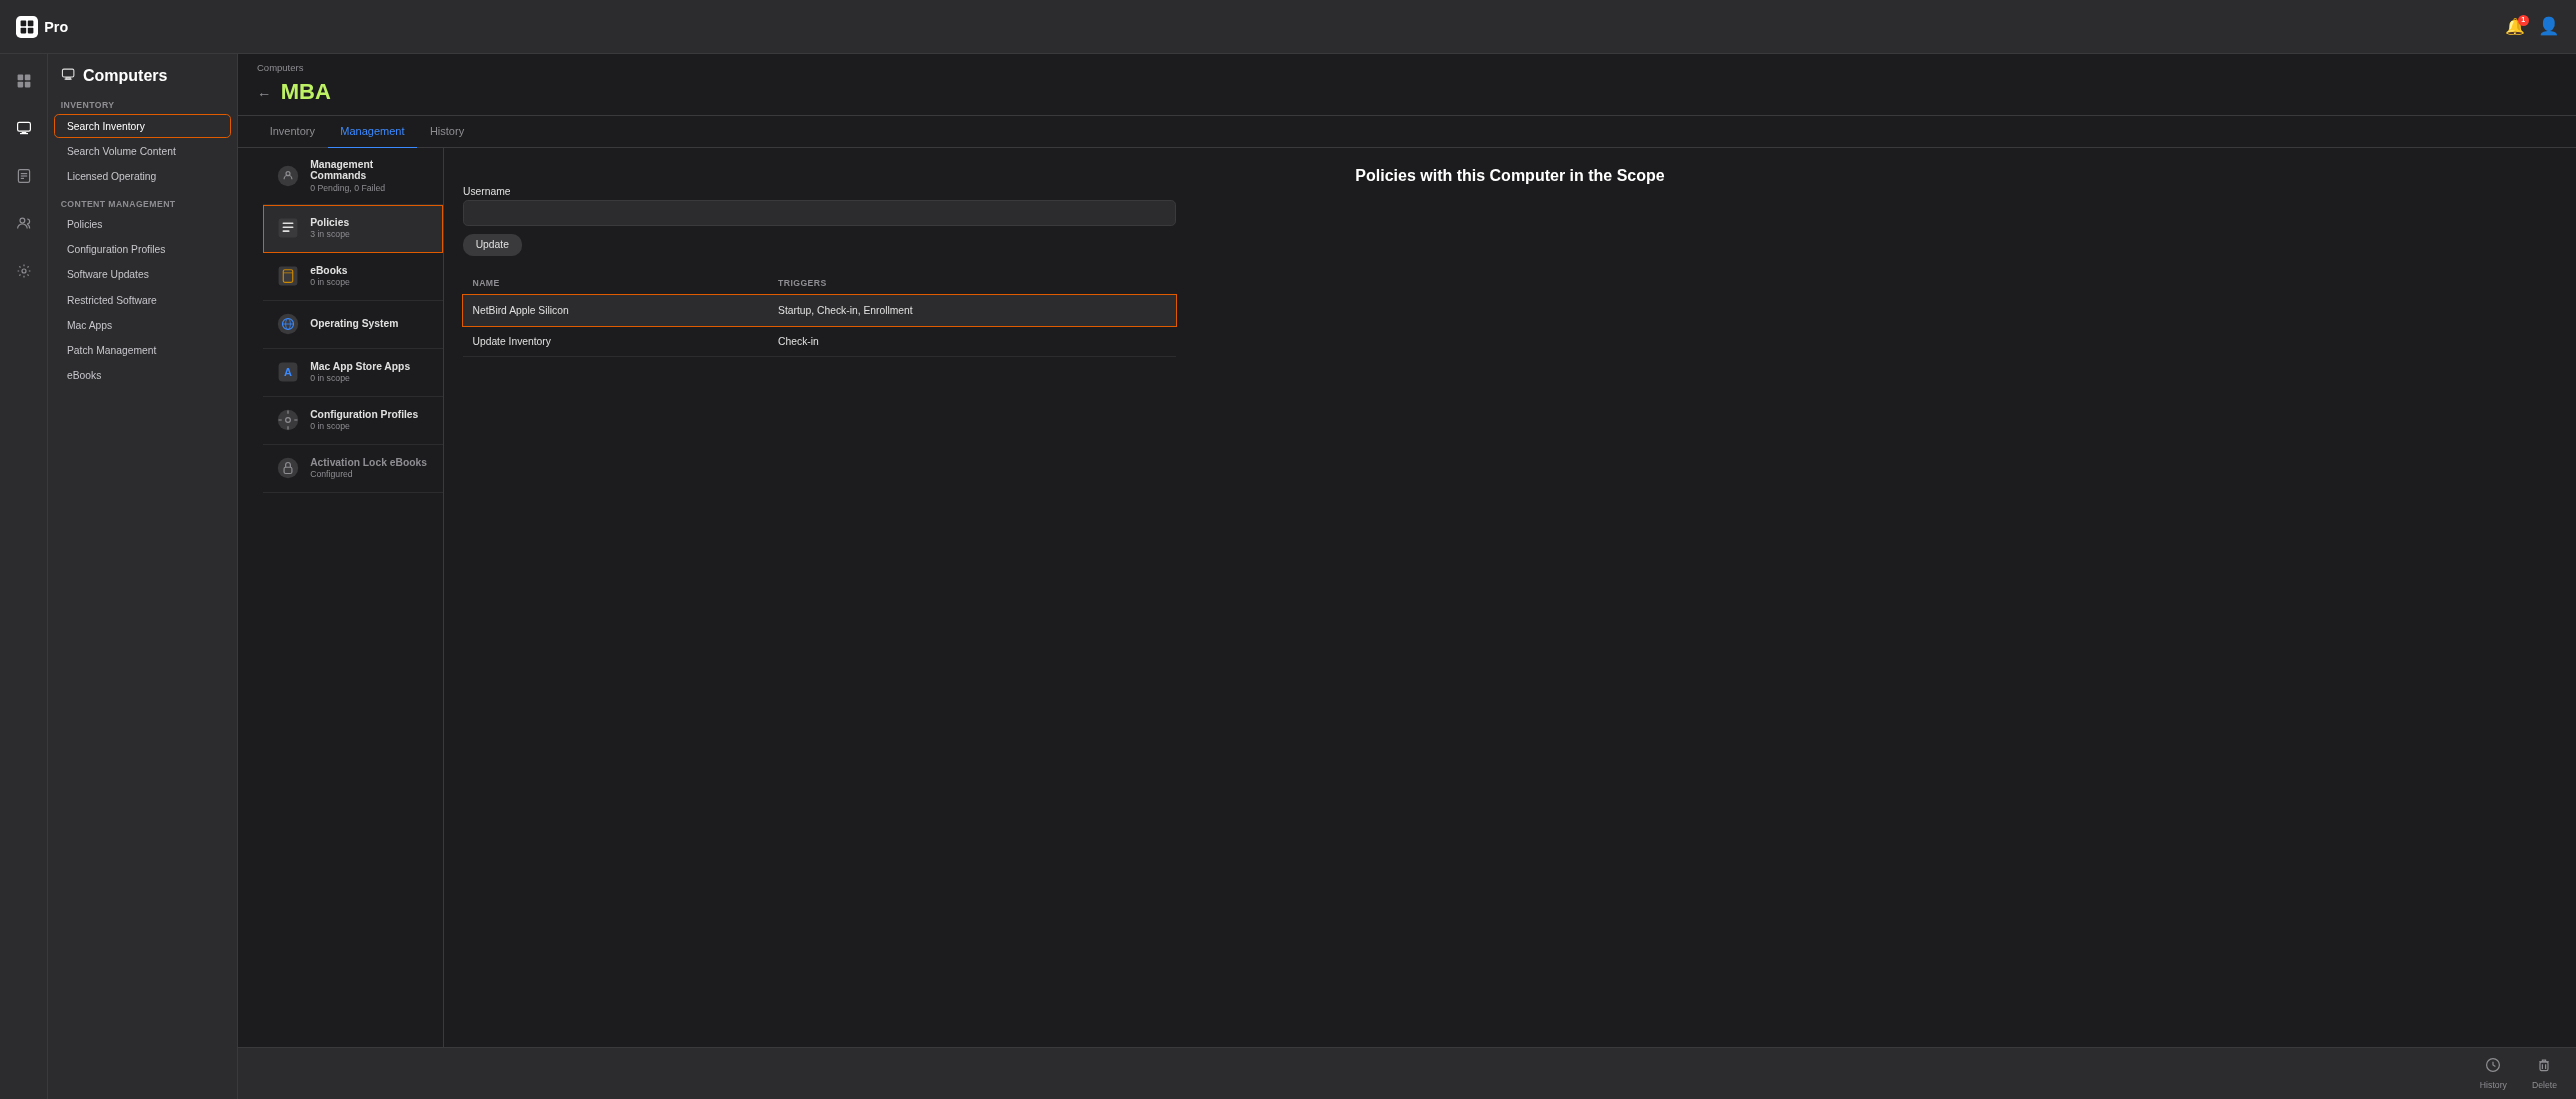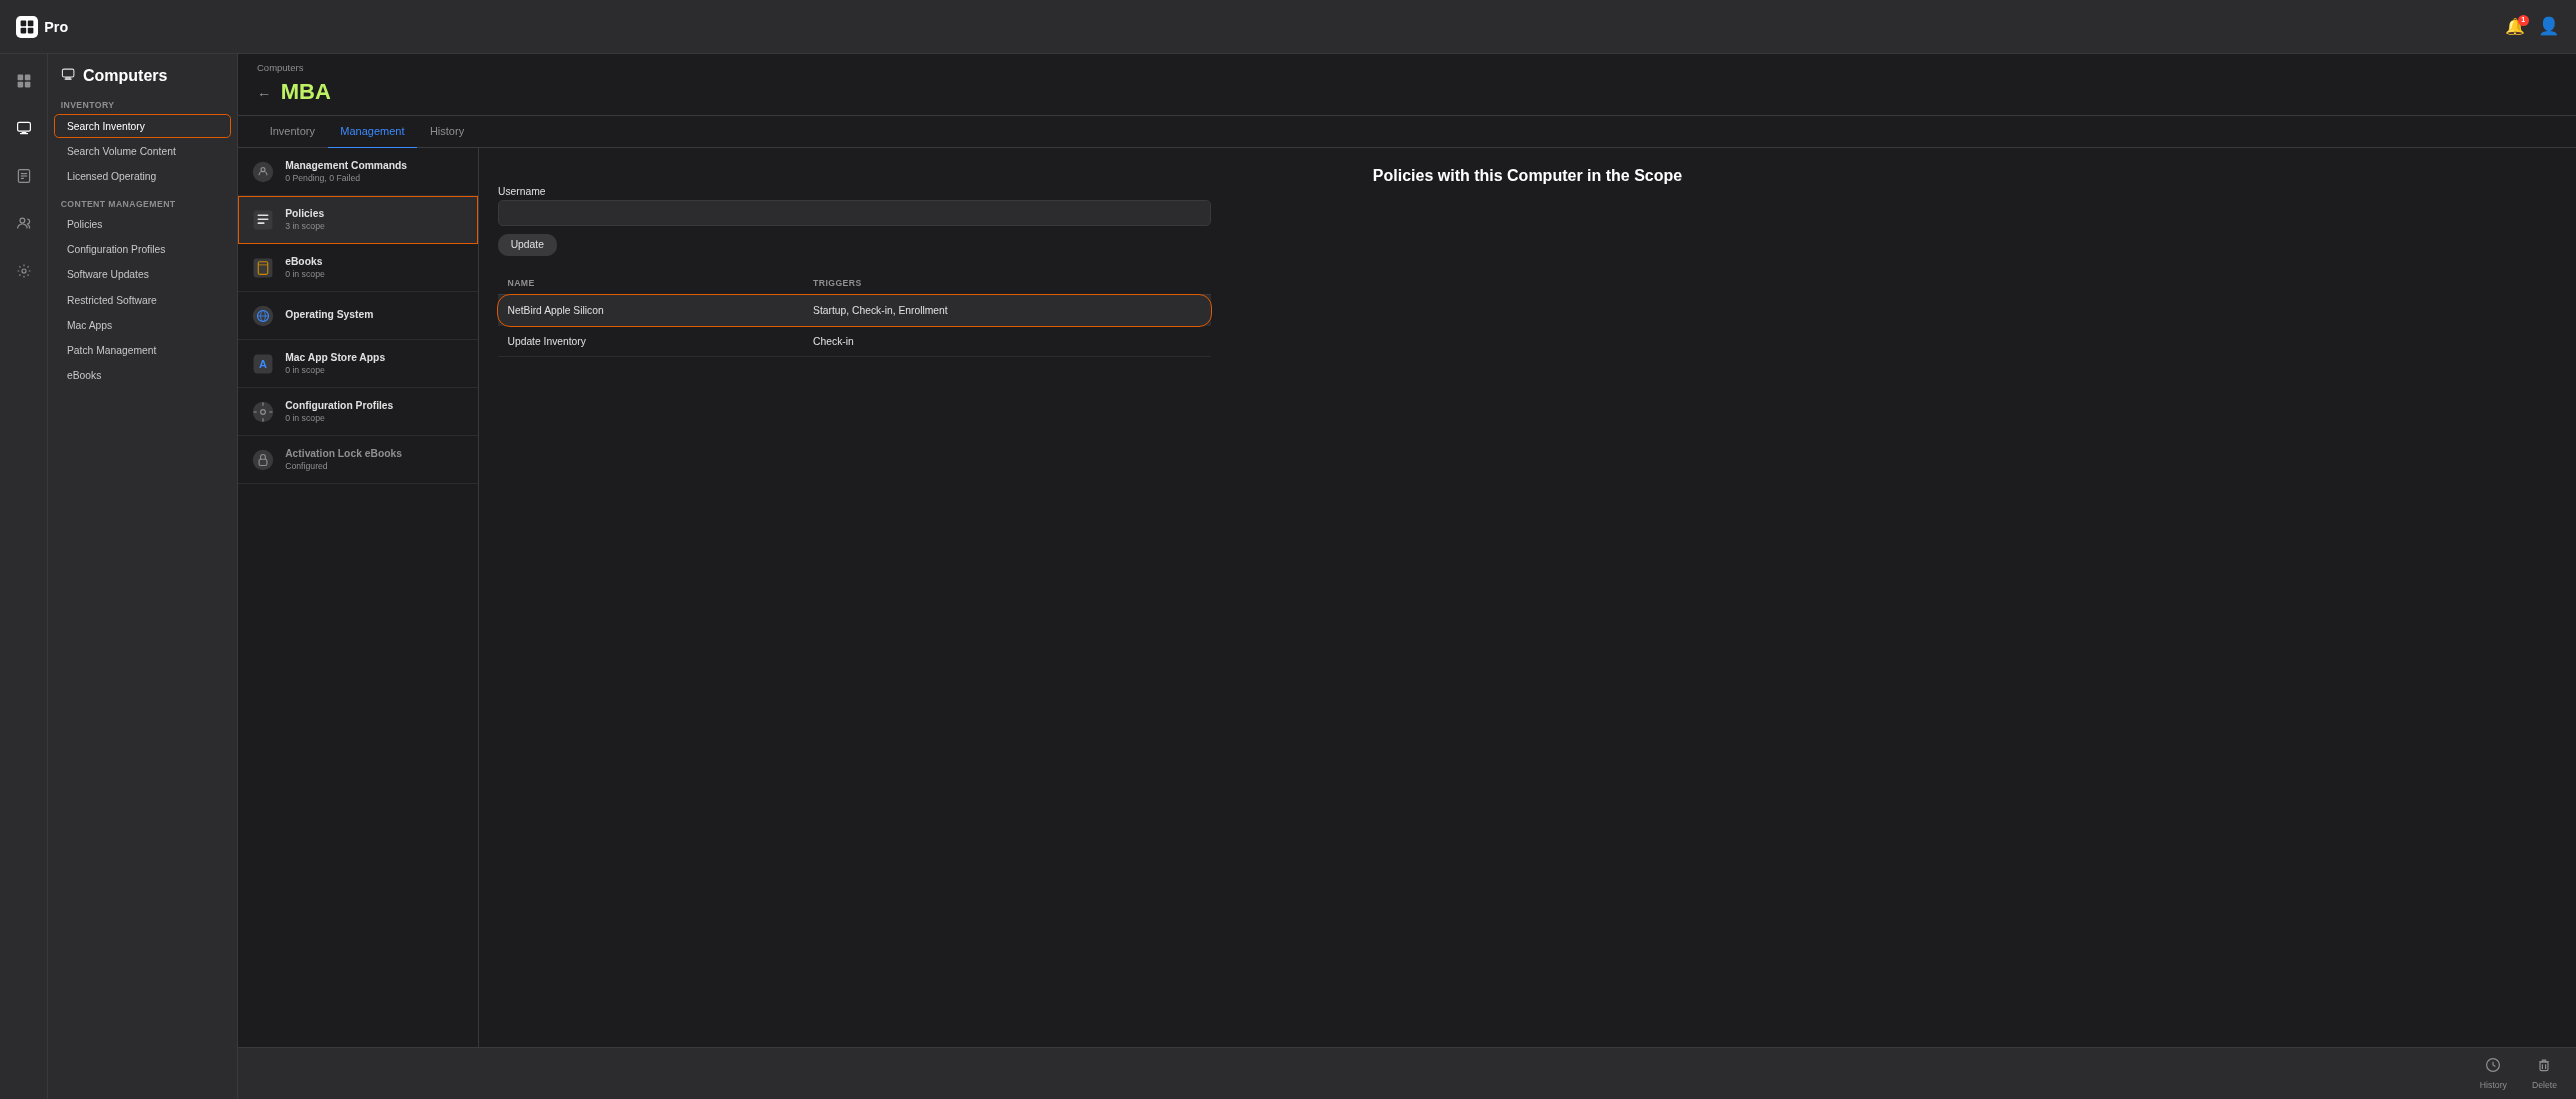--- a/index.html
+++ b/index.html
@@ -215,24 +215,25 @@
 
     
     .split-pane {
       display: flex;
       flex: 1;
       overflow: hidden;
     }
 
     
     .list-panel {
-      width: 241px;
+      width: 206px;
       border-right: 0.8px solid #3a3a3c;
       overflow-y: auto;
       flex-shrink: 0;
+      padding-left: 25px;
     }
     .list-item {
       display: flex;
       align-items: center;
       gap: 9.5px;
       padding: 11px 12.7px;
       cursor: pointer;
       border-bottom: 0.8px solid #2c2c2e;
     }
     .list-item.active {
@@ -328,21 +329,20 @@
     }
     .policies-table td {
       padding: 9.5px 9.5px;
       font-size: 10.3px;
       color: #e0e0e0;
       border-bottom: 0.8px solid #2c2c2e;
     }
     .policies-table tr.highlighted {
       outline: 1.6px solid #e05a00;
       outline-offset: -0.8px;
-      border-radius: 12px;
     }
     .policies-table tr.highlighted td { background: #2c2c2e; }
 
     
     .bottom-bar {
       display: flex;
       justify-content: flex-end;
       align-items: center;
       gap: 25px;
       padding: 9.5px 19px;

